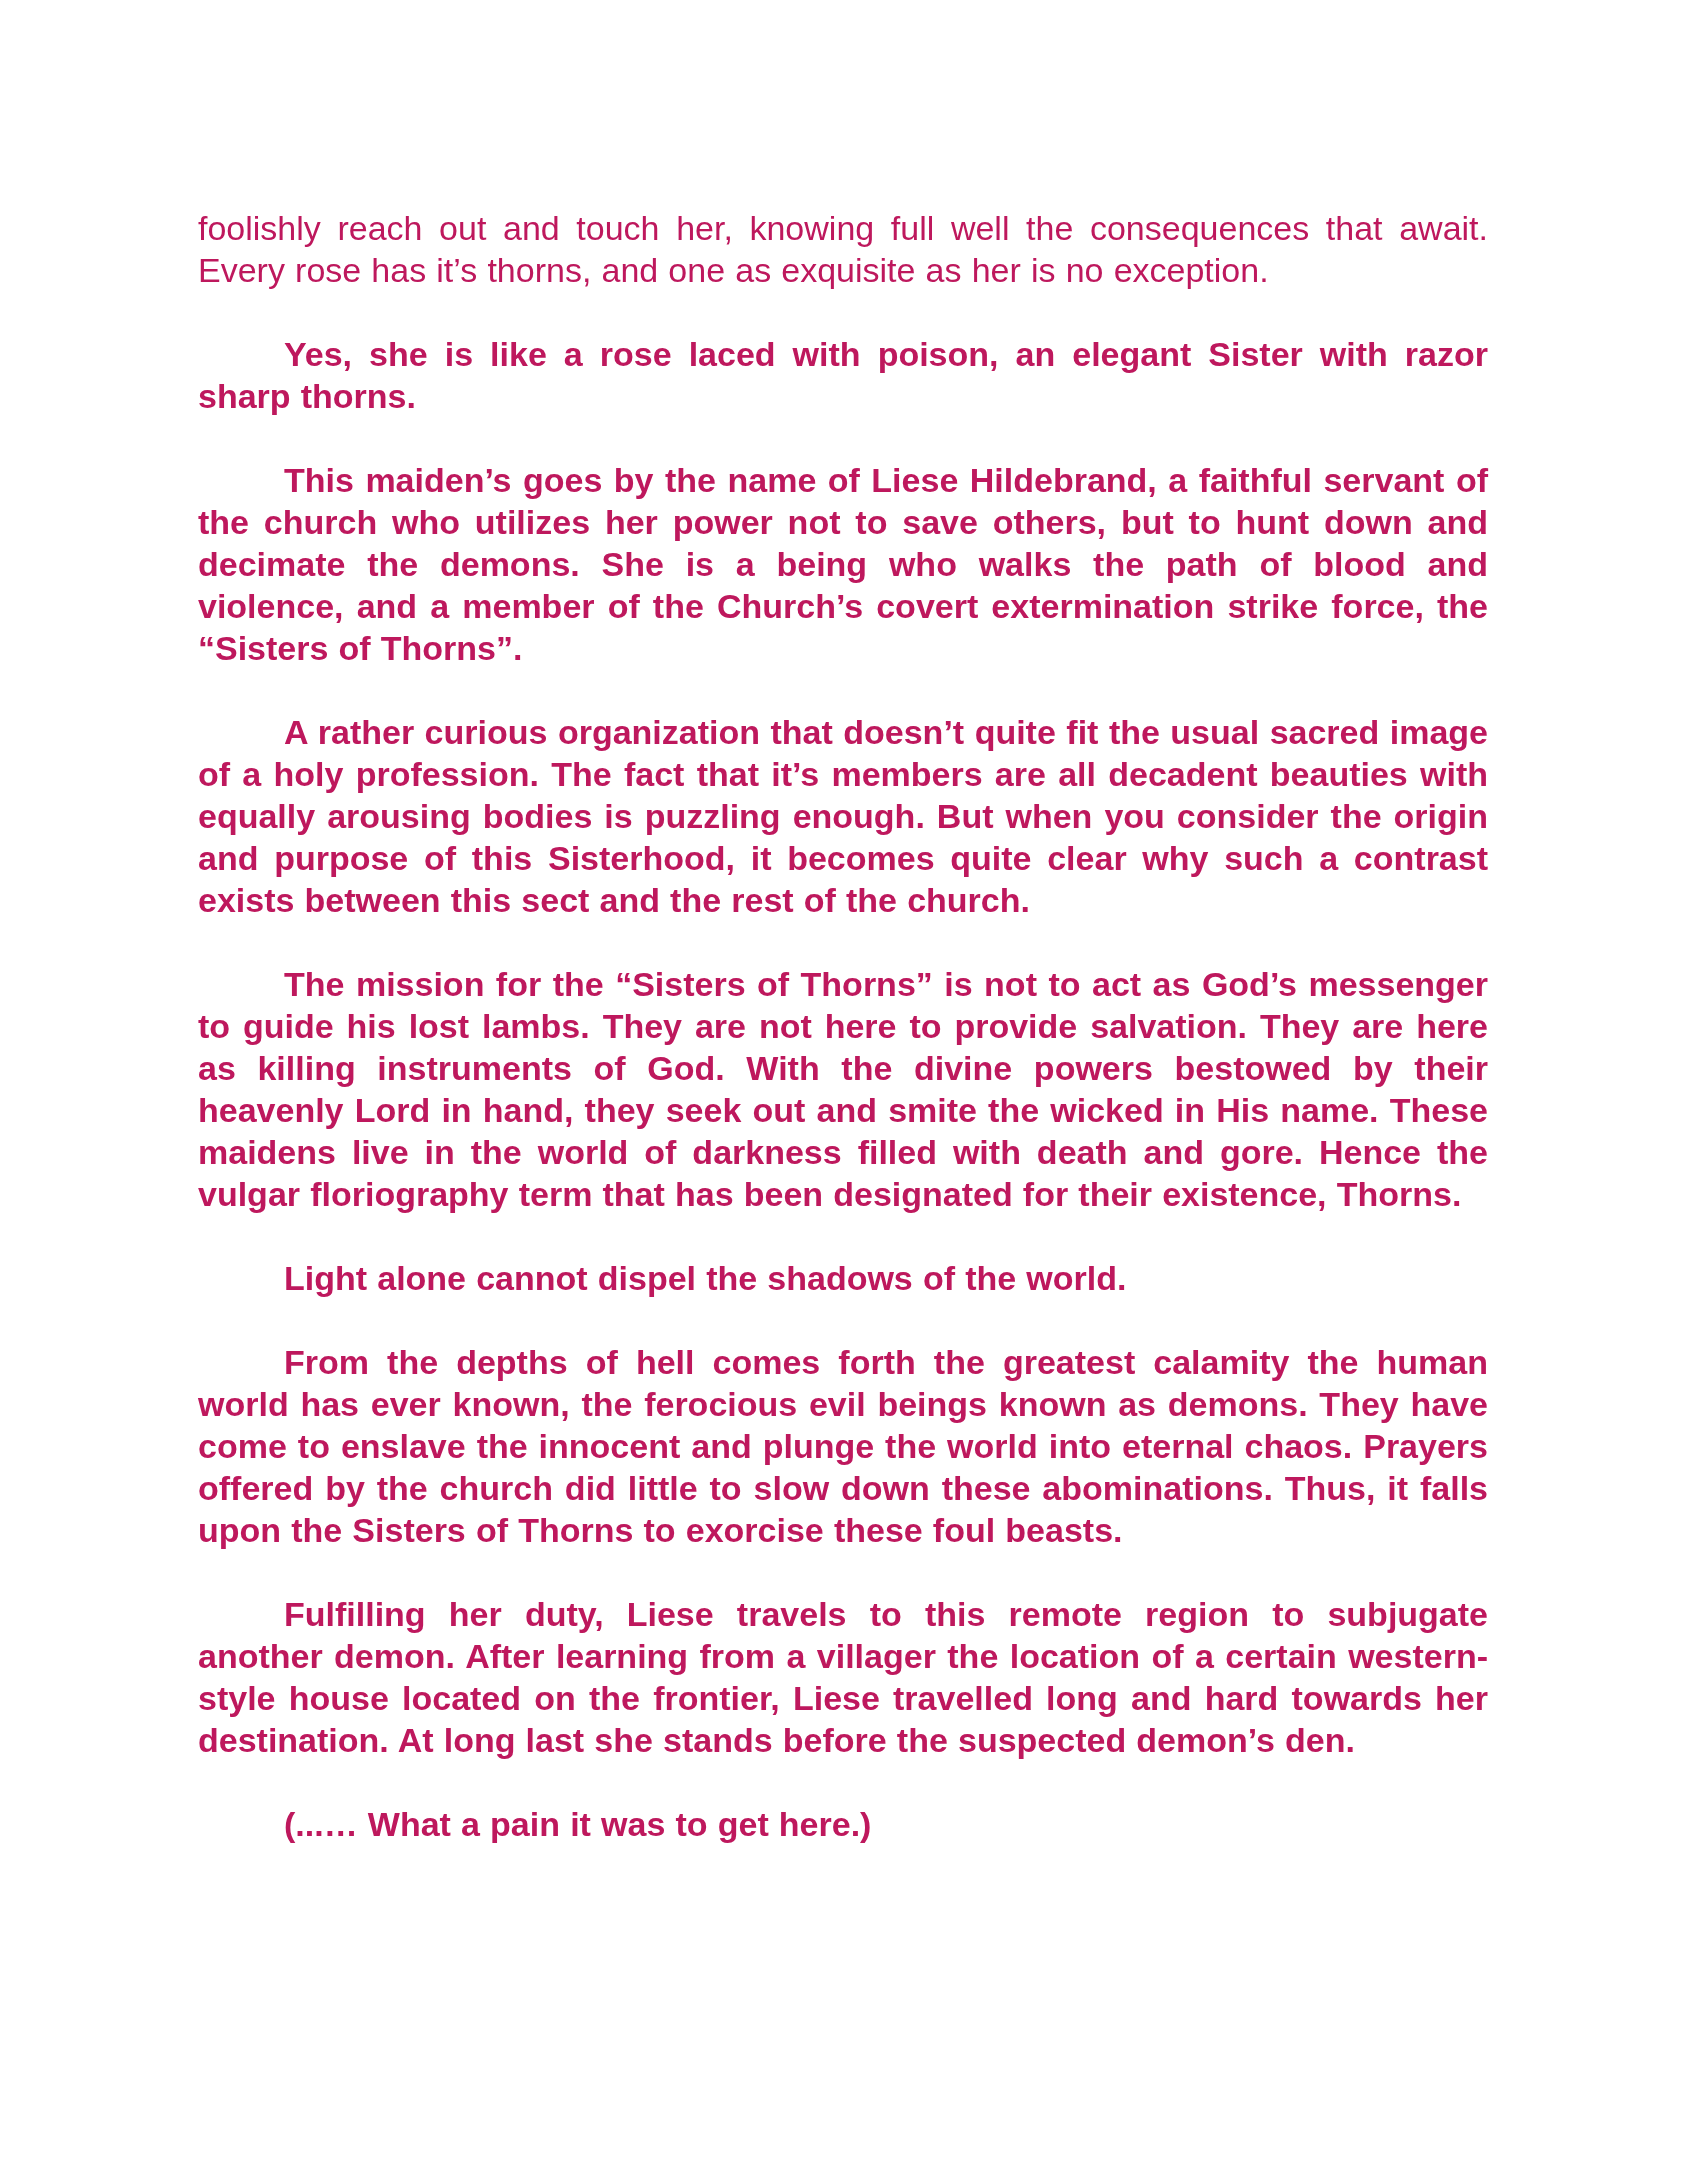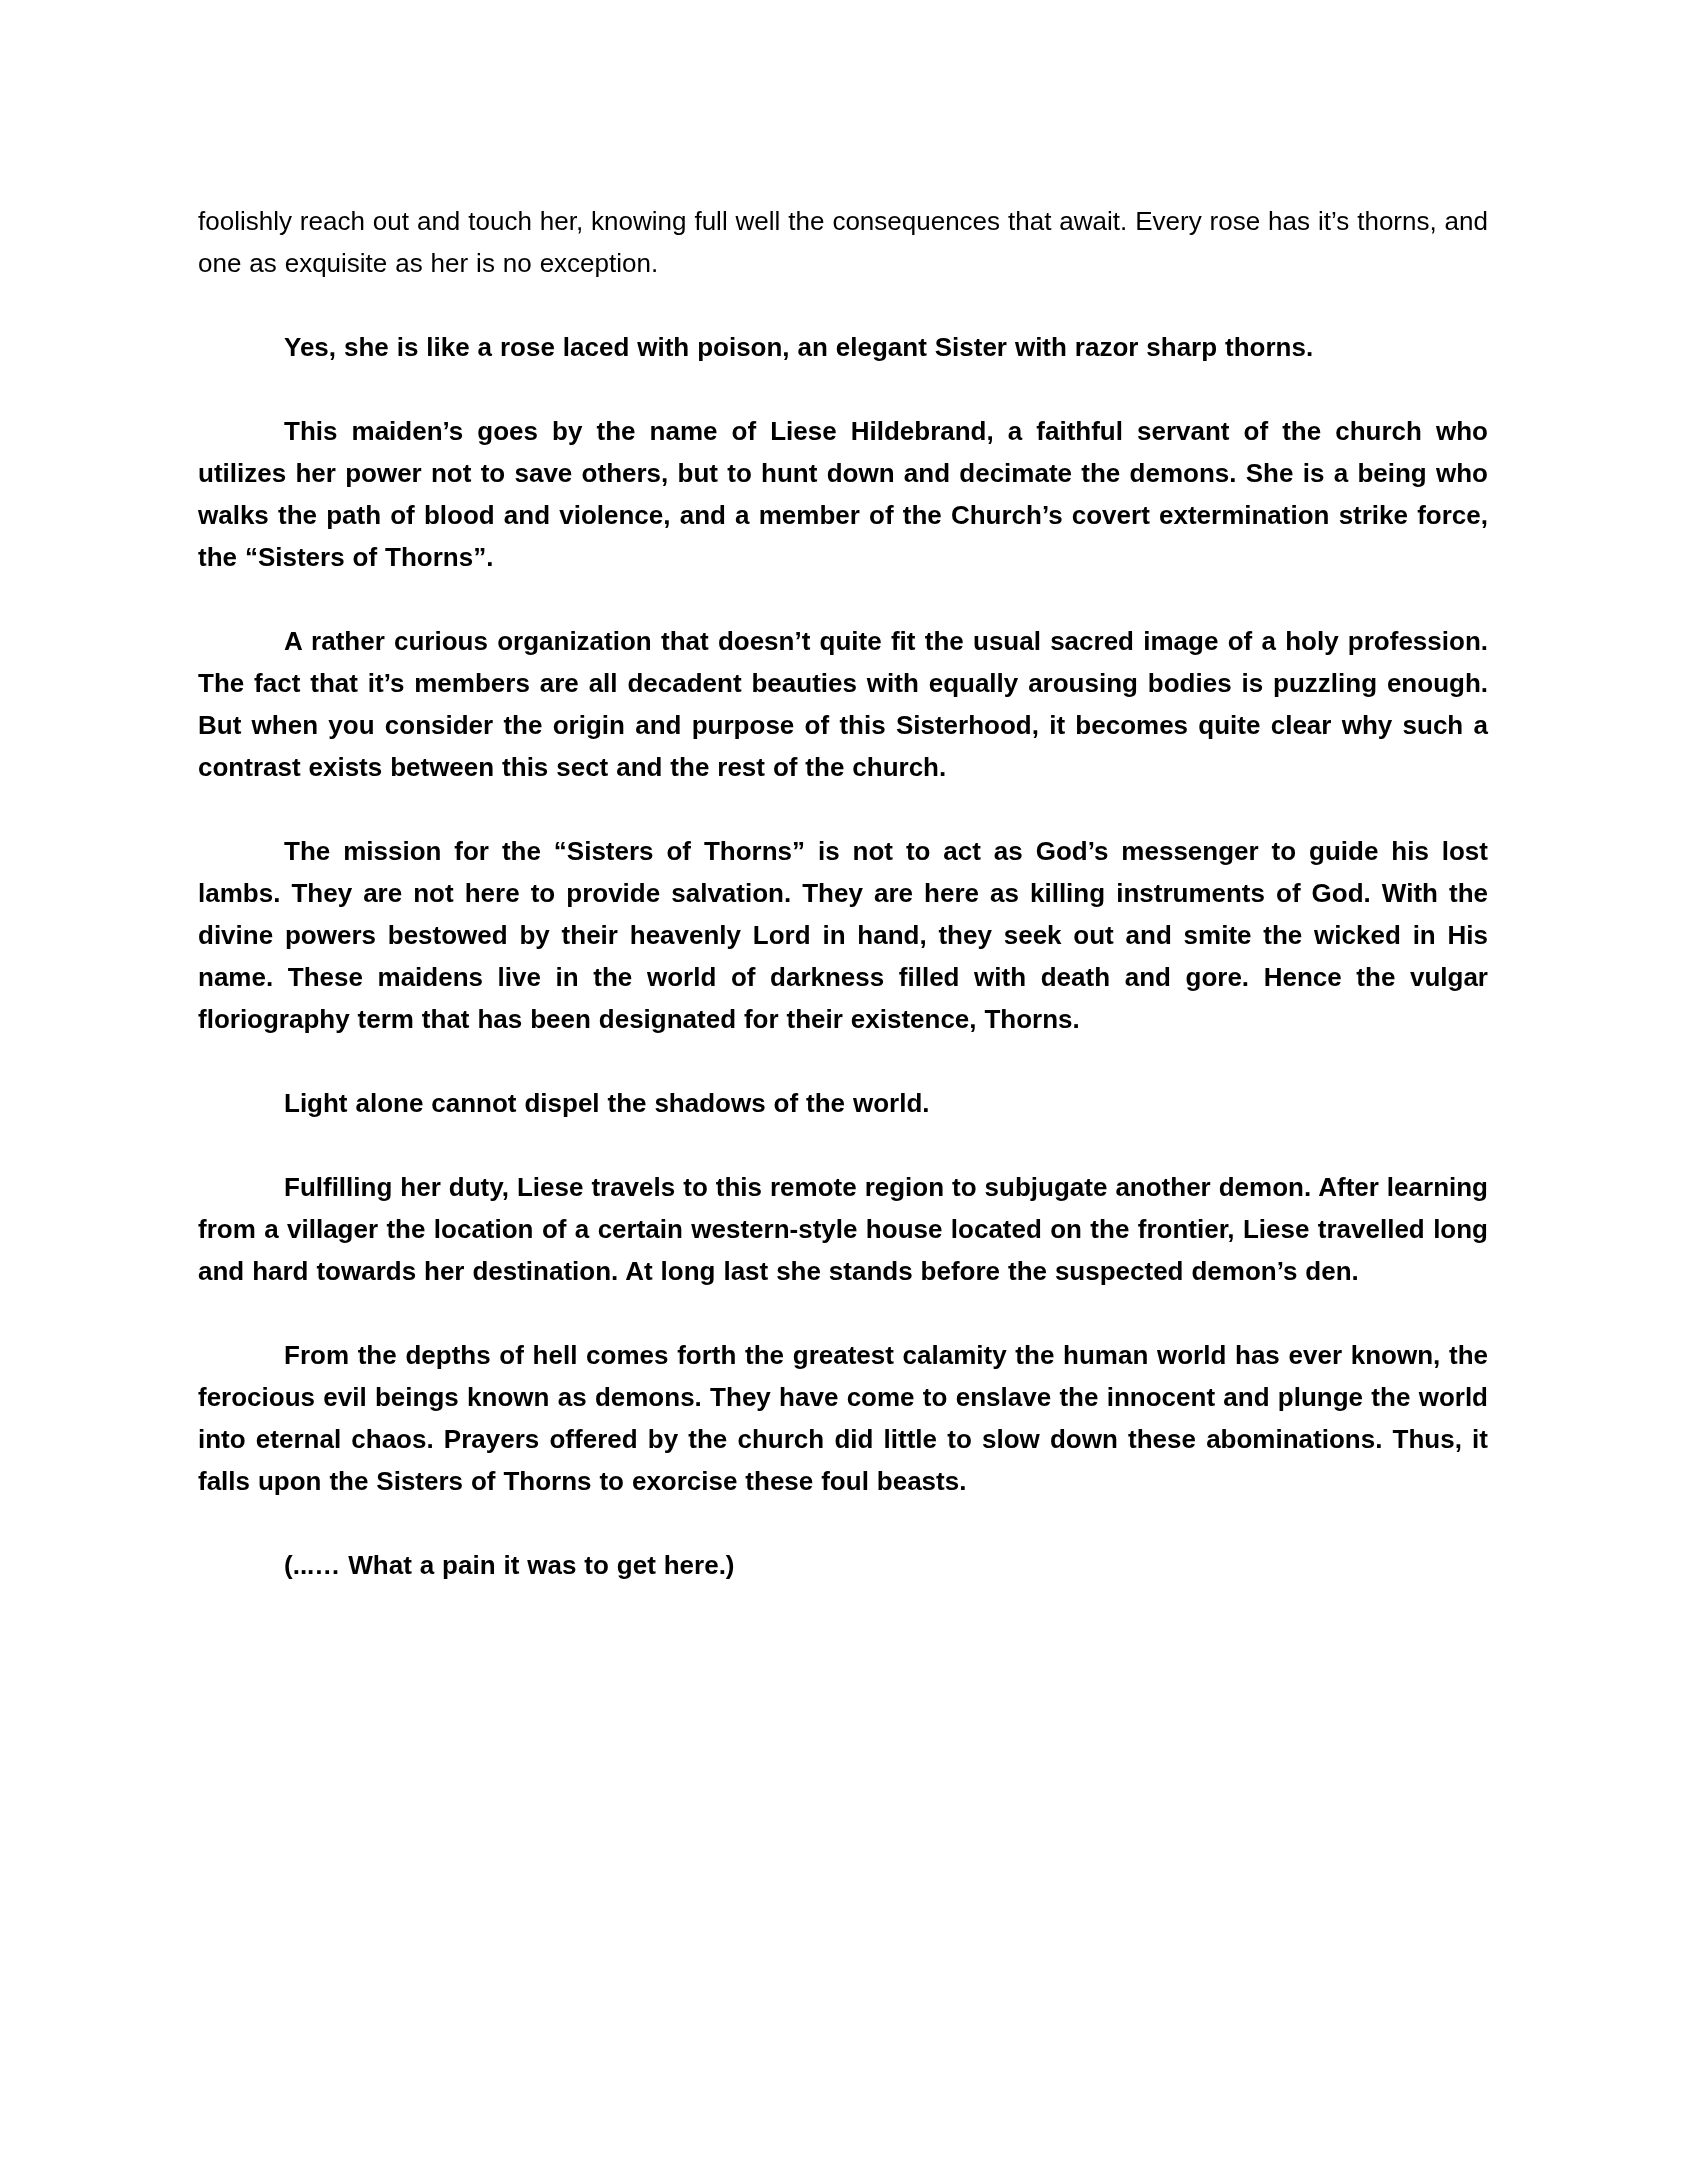--- a/index.html
+++ b/index.html
@@ -13,25 +13,25 @@
     height: 2183px;
     background: #ffffff;
     box-sizing: border-box;
     padding: 191px 198px 0 198px;
     overflow: hidden;
   }
   .content {
     width: 1290px;
   }
   .para {
-    margin: 9px 0 42px 0;
+    margin: 16px 0 42px 0;
     font-family: "Liberation Sans", sans-serif;
-    font-size: 26px;
+    font-size: 34px;
     line-height: 42px;
-    color: #000000;
+    color: #be185d;
     text-align: justify;
     text-justify: inter-word;
     word-spacing: 0.7px;
   }
   .para.indent {
     text-indent: 86px;
     font-weight: bold;
   }
   .para:last-child {
     margin-bottom: 0;
@@ -41,18 +41,18 @@
 <body>
 
 <main class="page">
   <div class="content">
       <p class="para">foolishly reach out and touch her, knowing full well the consequences that await. Every rose has it’s thorns, and one as exquisite as her is no exception.</p>
       <p class="para indent">Yes, she is like a rose laced with poison, an elegant Sister with razor sharp thorns.</p>
       <p class="para indent">This maiden’s goes by the name of Liese Hildebrand, a faithful servant of the church who utilizes her power not to save others, but to hunt down and decimate the demons. She is a being who walks the path of blood and violence, and a member of the Church’s covert extermination strike force, the “Sisters of Thorns”.</p>
       <p class="para indent">A rather curious organization that doesn’t quite fit the usual sacred image of a holy profession. The fact that it’s members are all decadent beauties with equally arousing bodies is puzzling enough. But when you consider the origin and purpose of this Sisterhood, it becomes quite clear why such a contrast exists between this sect and the rest of the church.</p>
       <p class="para indent">The mission for the “Sisters of Thorns” is not to act as God’s messenger to guide his lost lambs. They are not here to provide salvation. They are here as killing instruments of God. With the divine powers bestowed by their heavenly Lord in hand, they seek out and smite the wicked in His name. These maidens live in the world of darkness filled with death and gore. Hence the vulgar floriography term that has been designated for their existence, Thorns.</p>
       <p class="para indent">Light alone cannot dispel the shadows of the world.</p>
+      <p class="para indent">From the depths of hell comes forth the greatest calamity the human world has ever known, the ferocious evil beings known as demons. They have come to enslave the innocent and plunge the world into eternal chaos. Prayers offered by the church did little to slow down these abominations. Thus, it falls upon the Sisters of Thorns to exorcise these foul beasts.</p>
       <p class="para indent">Fulfilling her duty, Liese travels to this remote region to subjugate another demon. After learning from a villager the location of a certain western-style house located on the frontier, Liese travelled long and hard towards her destination. At long last she stands before the suspected demon’s den.</p>
-      <p class="para indent">From the depths of hell comes forth the greatest calamity the human world has ever known, the ferocious evil beings known as demons. They have come to enslave the innocent and plunge the world into eternal chaos. Prayers offered by the church did little to slow down these abominations. Thus, it falls upon the Sisters of Thorns to exorcise these foul beasts.</p>
       <p class="para indent">(...… What a pain it was to get here.)</p>
     </div>
 </main>
 
 
 </body></html>

